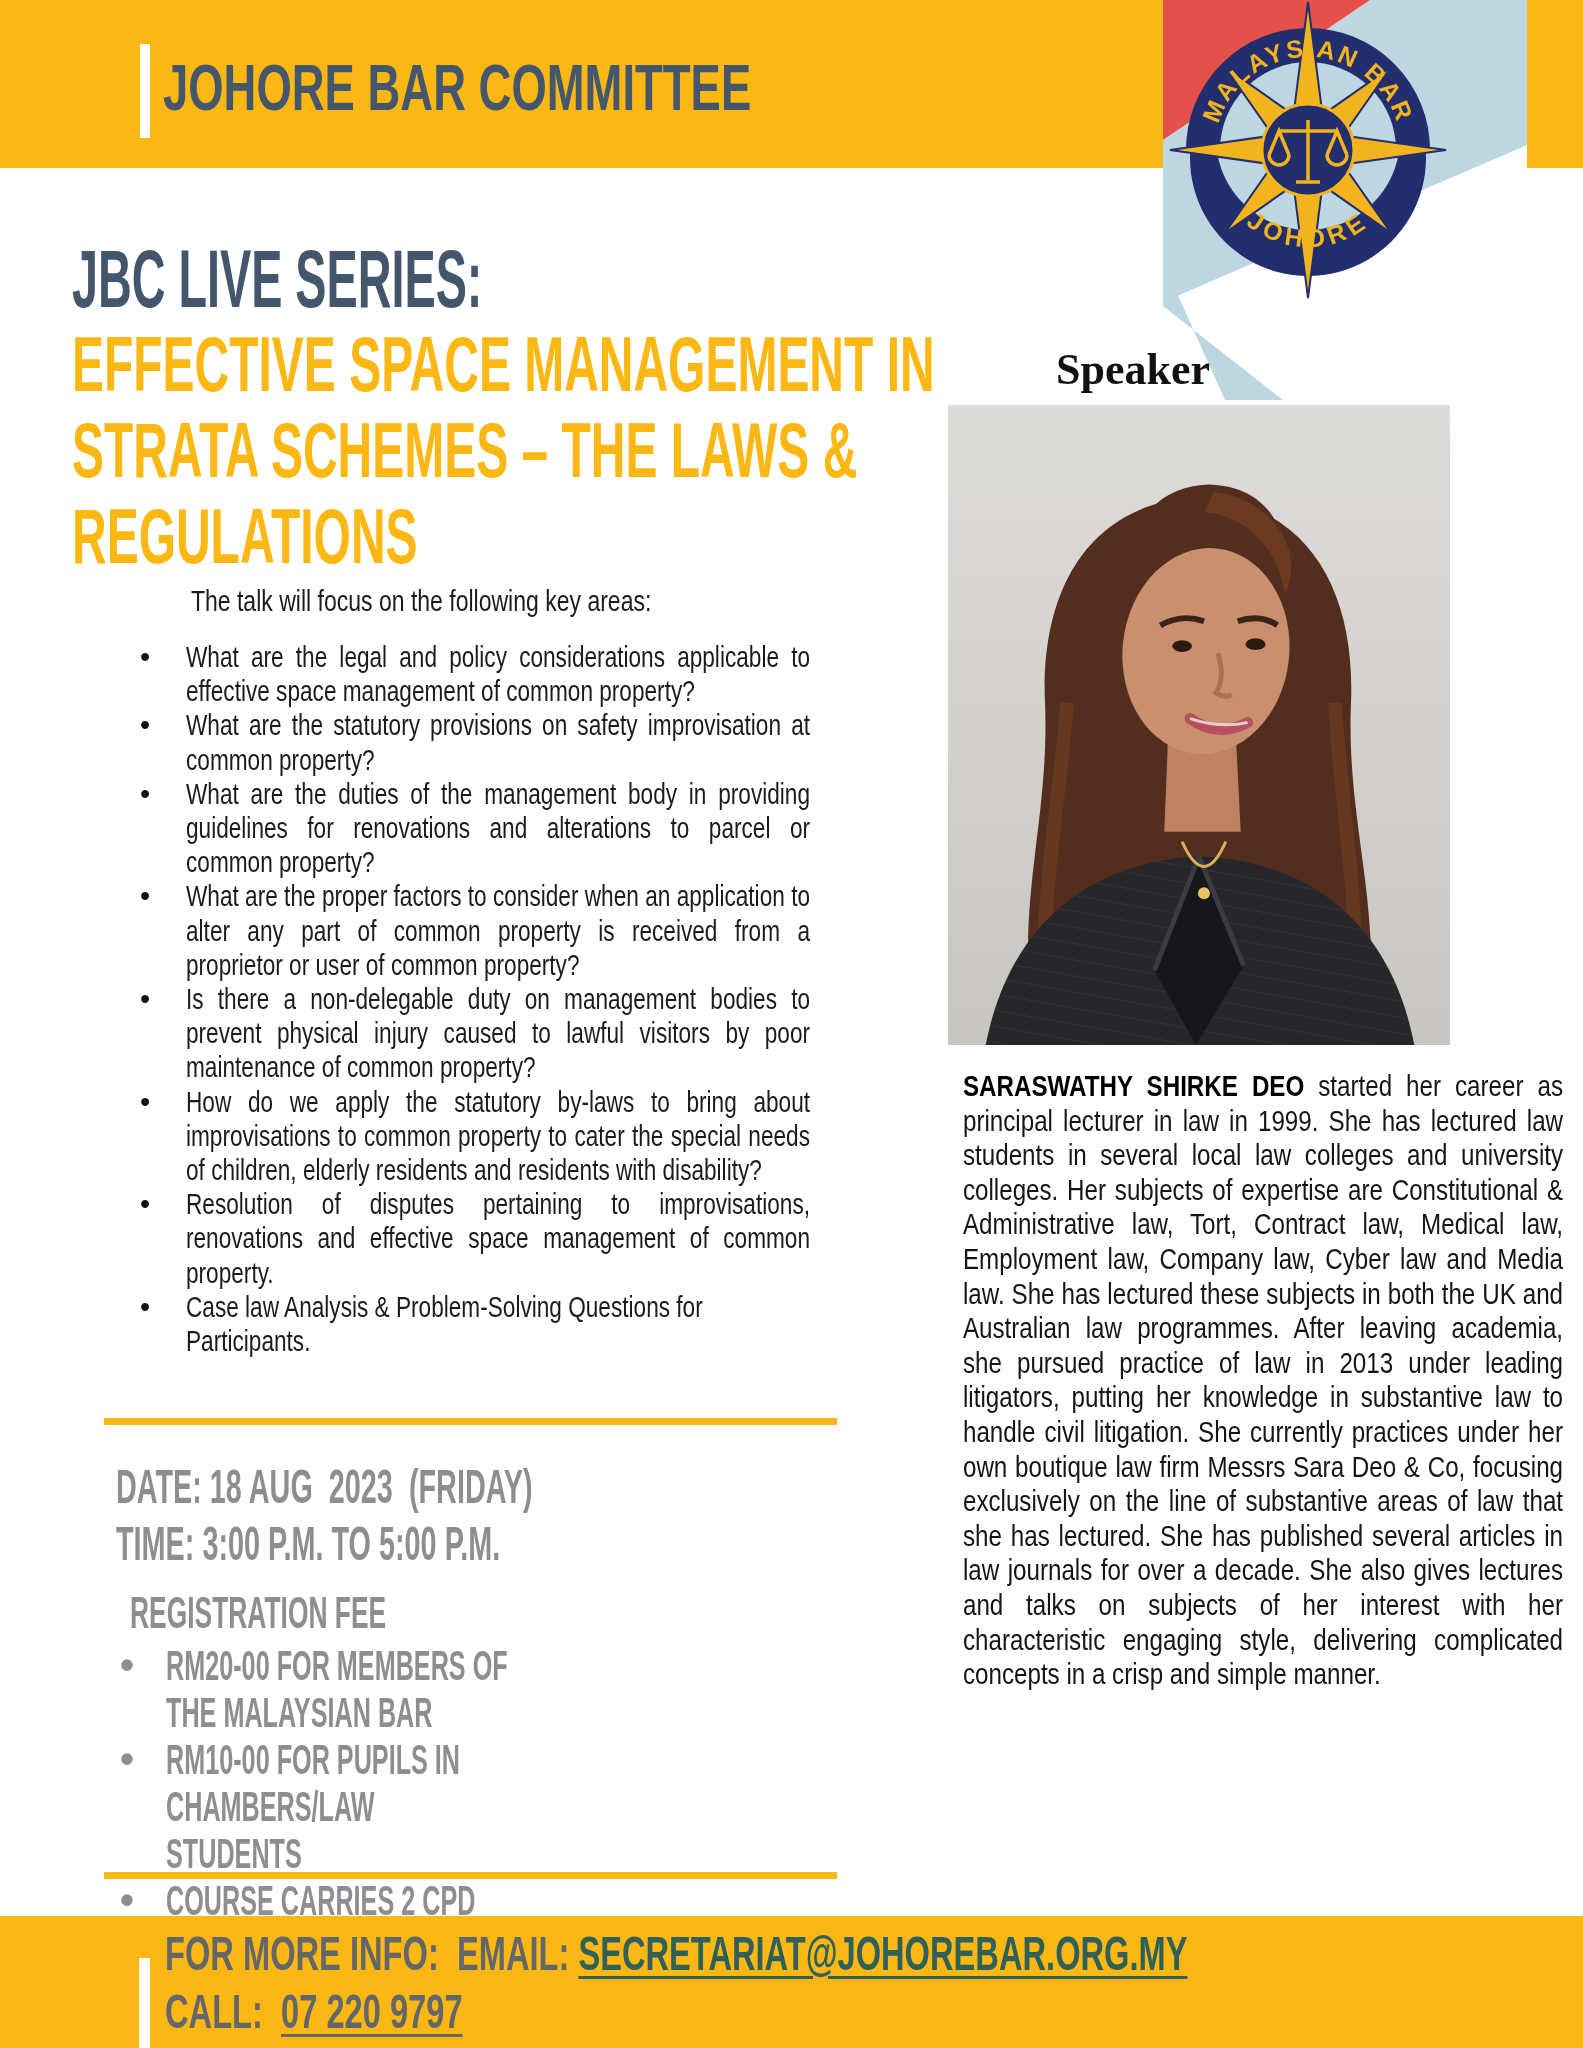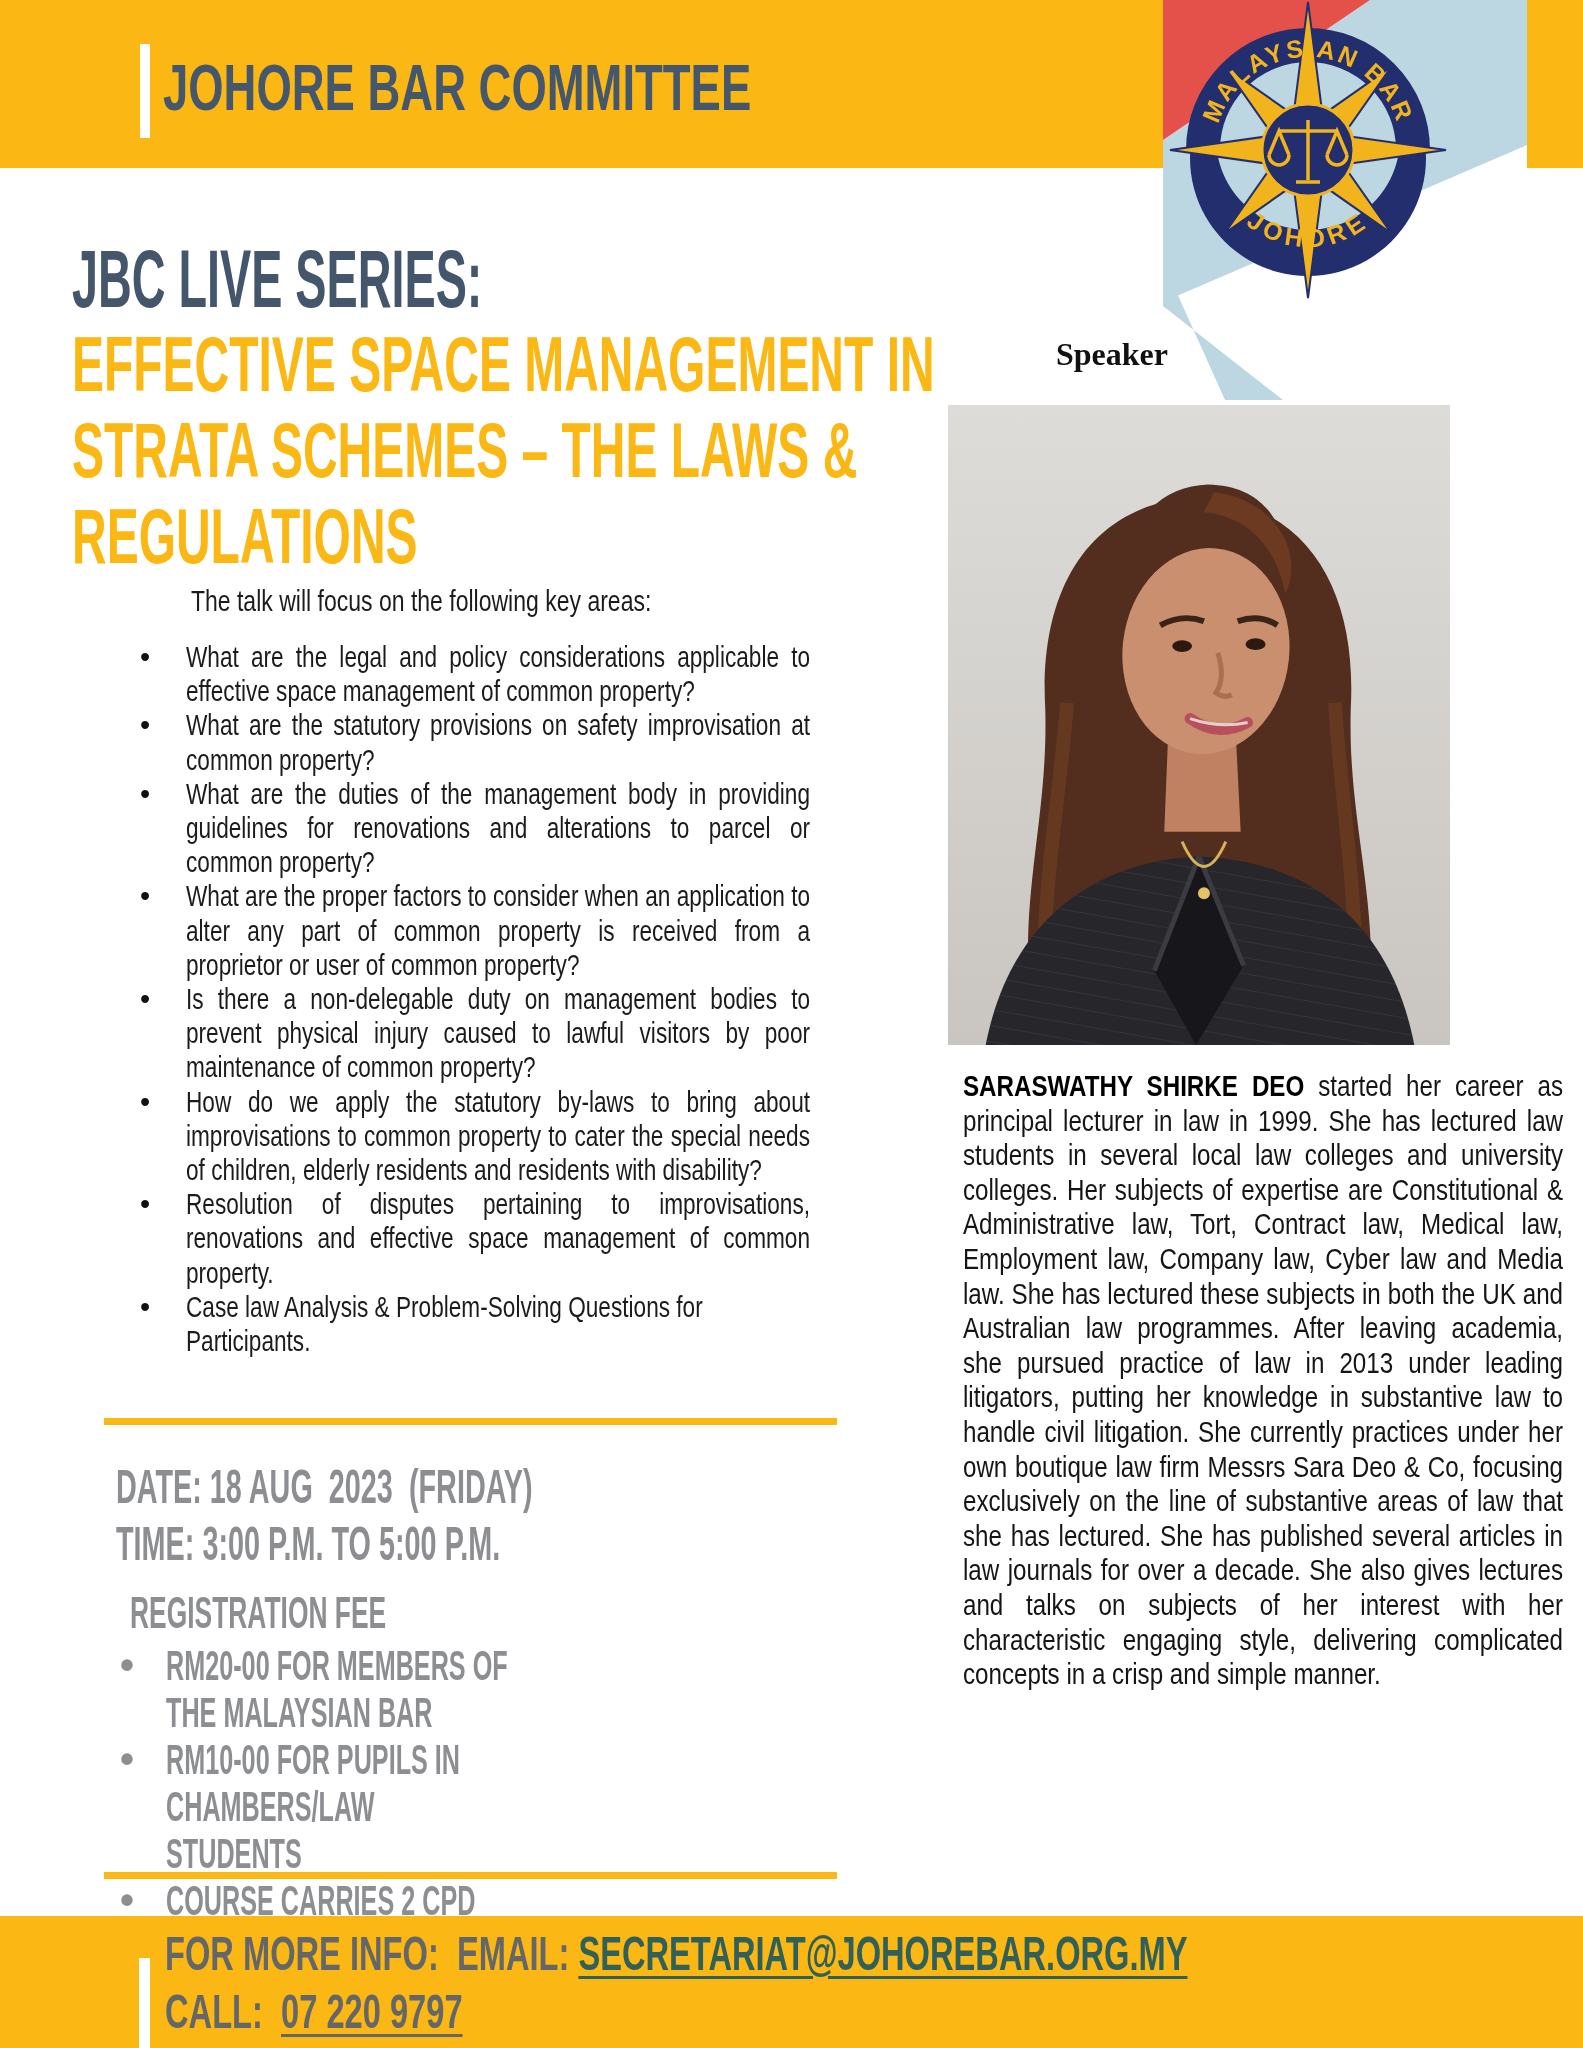--- a/index.html
+++ b/index.html
@@ -37,22 +37,22 @@
   .d1{top:1418px;} .d2{top:1872px;}
 
   .dateline{left:116px;font-size:48px;line-height:57px;color:#8C8E91;transform:scaleX(0.60);}
   .dl0{top:1458px;} .dl1{top:1515px;}
   .feehead{left:130px;top:1590px;font-size:44px;line-height:46px;color:#8C8E91;transform:scaleX(0.60);}
   .feelist{left:120px;top:1642px;width:620px;list-style:none;margin:0;padding:0;}
   .feelist li{display:flex;}
   .fmark{width:46px;flex:0 0 46px;font-size:40px;line-height:47px;color:#8C8E91;font-weight:700;}
   .ftext{width:900px;transform:scaleX(0.60);font-size:42px;line-height:47px;color:#8C8E91;}
 
-  .speaker{left:1056px;top:336px;font-family:"Liberation Serif", serif;font-weight:700;
-           font-size:32px;color:#111;}
+  .speaker{left:1056px;top:344px;font-family:"Liberation Serif", serif;font-weight:700;
+           font-size:44px;color:#111;}
   .photo{left:946px;top:405px;width:506px;height:640px;}
   .bio{left:903px;top:1040px;width:720px;transform:scaleX(0.8335);font-size:29px;line-height:34.6px;
        color:#151515;text-align:justify;}
   .bio b{font-weight:700;color:#000;}
 
   .fband{left:0;top:1916px;width:1583px;height:132px;background:#FBB713;}
   .fbar{left:139px;top:1958px;width:11px;height:90px;background:#ffffff;}
   .fline{left:165px;font-size:48px;line-height:52px;transform:scaleX(0.68);color:#64676A;}
   .fl0{top:1928px;} .fl1{top:1986px;}
   .femail{color:#30605A;text-decoration:underline;text-decoration-thickness:3px;text-underline-offset:6px;}

